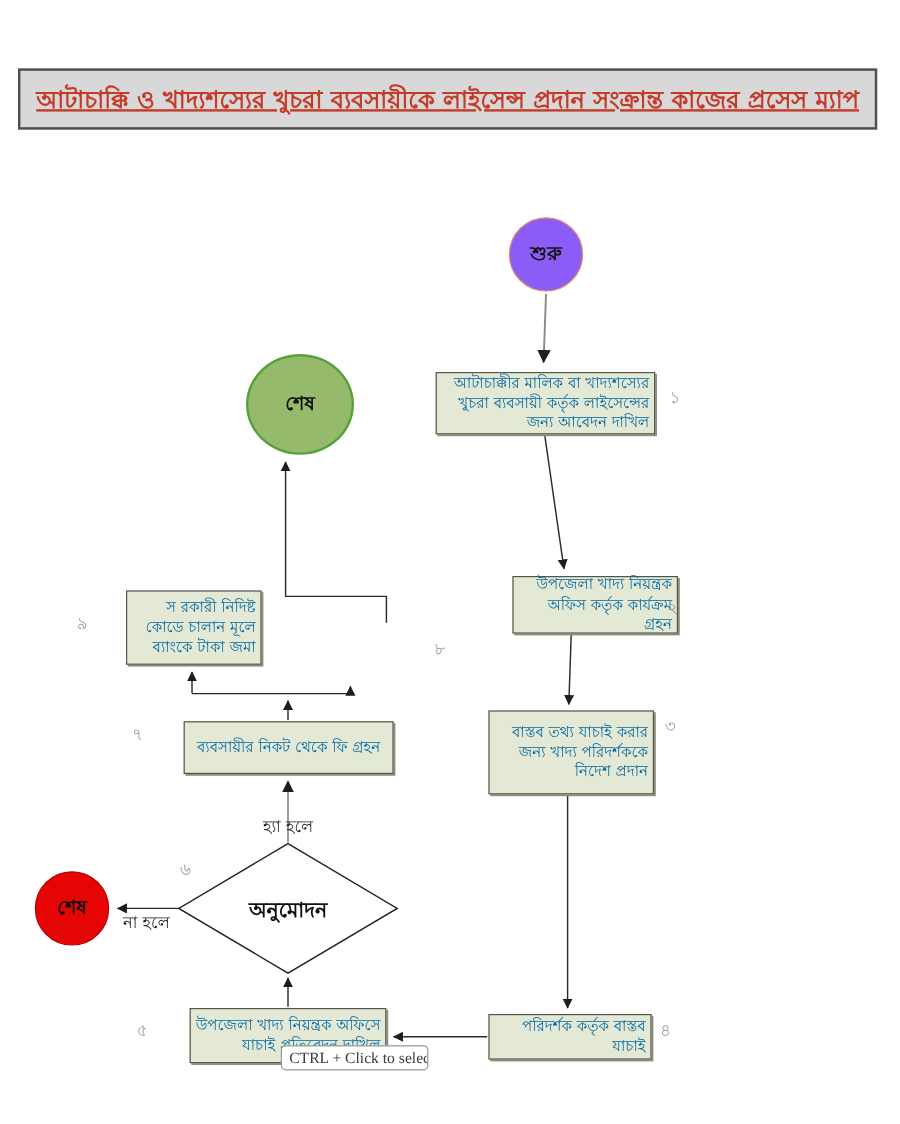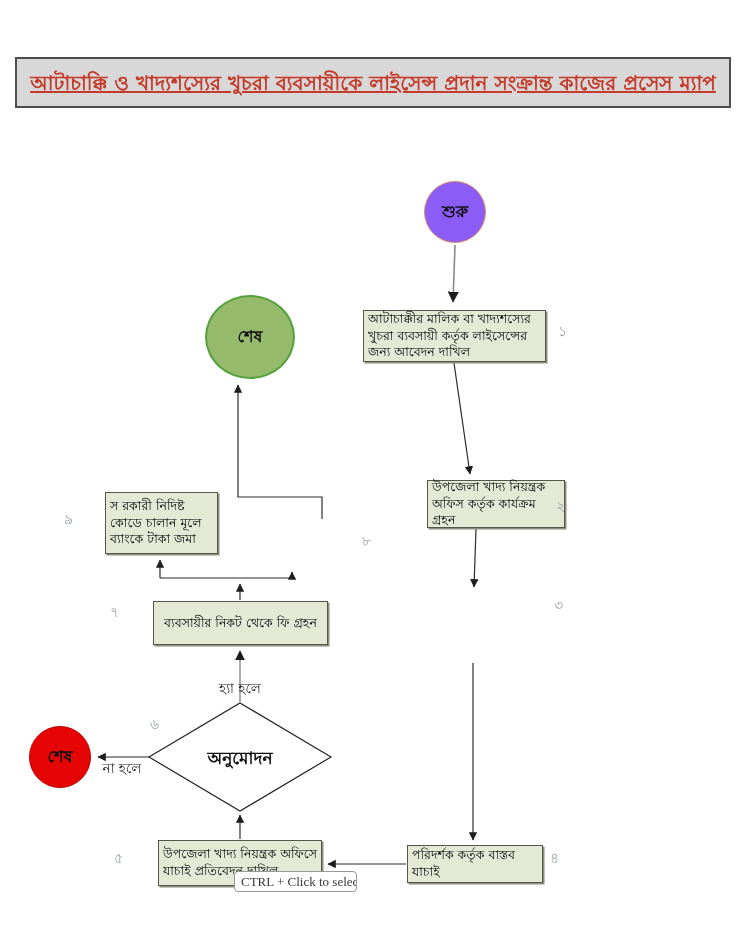--- a/index.html
+++ b/index.html
@@ -13,21 +13,21 @@
     background:#d8d8d8;border:2px solid #4e4e4e;
     display:flex;align-items:center;justify-content:center;
     text-align:center;font-weight:bold;font-size:20px;color:#c43b2a;
     text-decoration:underline;line-height:1.3;padding:0 10px;box-sizing:border-box;
   }
   .conn-svg{position:absolute;left:0;top:0;width:750px;height:937px;}
   .box{
     position:absolute;background:#e4e9d6;border:1px solid #55554a;
     box-shadow:1.5px 1.5px 0 #8e8e7e;
     display:flex;align-items:center;justify-content:center;
-    text-align:left;font-size:12.5px;line-height:1.35;color:#000000;
+    text-align:right;font-size:12.5px;line-height:1.35;color:#0369a1;
     padding:15px 4px;box-sizing:border-box;
   }
   .circle{
     position:absolute;border-radius:50%;
     display:flex;align-items:center;justify-content:center;
     font-weight:bold;font-size:16px;color:#111;box-sizing:border-box;
   }
   .start-circle{left:424px;top:181px;width:62px;height:62px;background:#8b5cf6;border:1px solid #d98f6e;}
   .end-green{left:205px;top:295px;width:90px;height:84px;background:#95ba6c;border:2px solid #55a13c;}
   .end-red{left:29px;top:726px;width:62px;height:62px;background:#e60505;border:1px solid #bb0000;}
@@ -92,20 +92,21 @@
 
     <polygon points="240,703 331,757 240,811 149,757" fill="#ffffff" stroke="#222" stroke-width="1.2"></polygon>
   </svg>
 
   <div class="circle start-circle">শুরু</div>
   <div class="circle end-green">শেষ</div>
   <div class="circle end-red">শেষ</div>
 
   <div class="box" id="box1">আটাচাক্কীর মালিক বা খাদ্যশস্যের খুচরা ব্যবসায়ী কর্তৃক লাইসেন্সের জন্য আবেদন দাখিল</div>
   <div class="box" id="box2">উপজেলা খাদ্য নিয়ন্ত্রক অফিস কর্তৃক কার্যক্রম গ্রহন</div>
+  <div class="box" id="box3">বাস্তব তথ্য যাচাই করার জন্য খাদ্য পরিদর্শককে নিদেশ প্রদান</div>
   <div class="box" id="box4">পরিদর্শক কর্তৃক বাস্তব যাচাই</div>
   <div class="box" id="box5">উপজেলা খাদ্য নিয়ন্ত্রক অফিসে যাচাই প্রতিবেদন দাখিল</div>
   <div class="box" id="box7">ব্যবসায়ীর নিকট থেকে ফি গ্রহন</div>
   <div class="box" id="box9">স রকারী নিদিষ্ট কোডে চালান মূলে ব্যাংকে টাকা জমা</div>
 
   <div class="decision-label">অনুমোদন</div>
 
   <div class="edge-label" style="left:200px;top:666px;width:80px;">হ্যা হলে</div>
   <div class="edge-label" style="left:98px;top:746px;width:48px;">না হলে</div>
 

